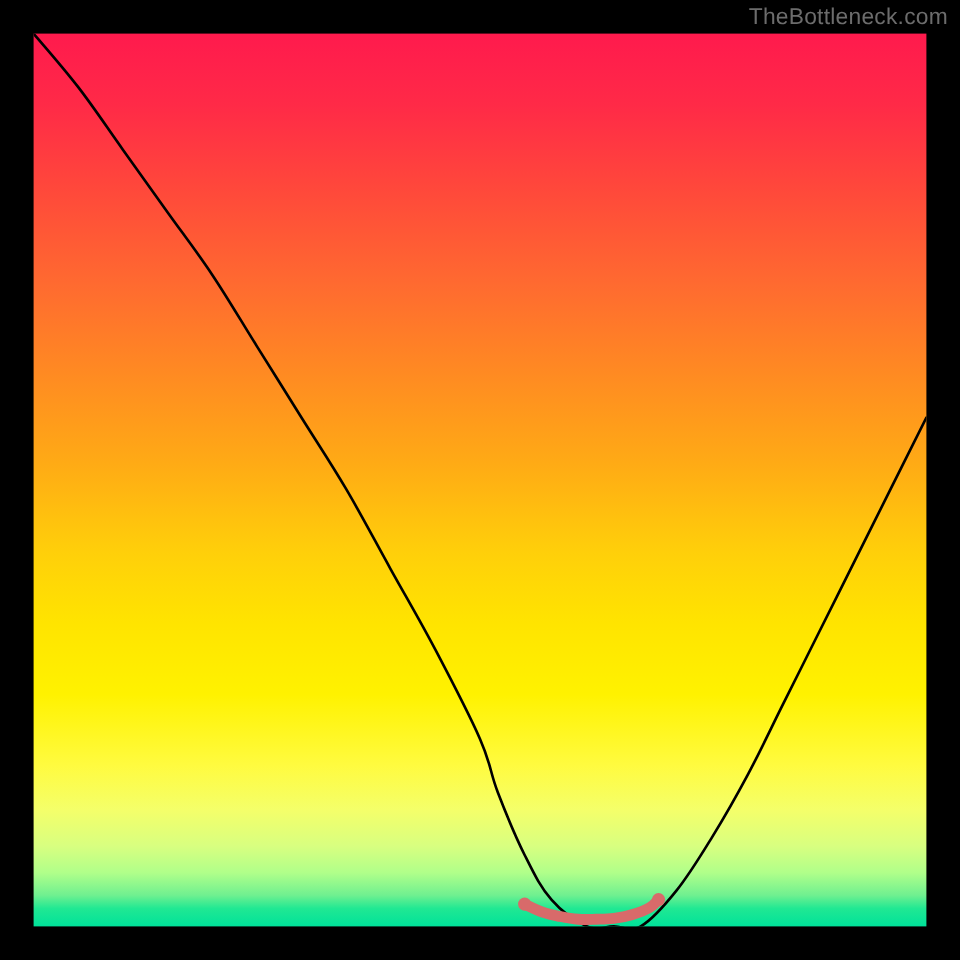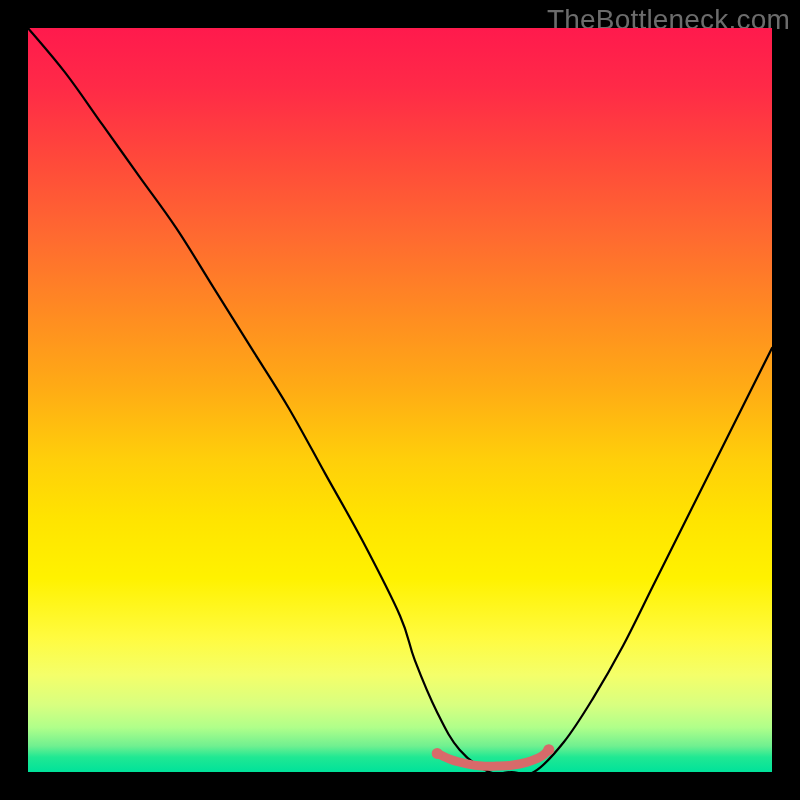--- a/index.html
+++ b/index.html
@@ -56,21 +56,21 @@
     left: 0;
     top: 0;
     width: 744px;
     height: 744px;
   }
   .watermark {
     position: absolute;
     top: 4px;
     right: 10px;
     color: #6c6c6c;
-    font-size: 28px;
+    font-size: 19px;
     font-weight: 500;
     letter-spacing: 0.2px;
     user-select: none;
   }
 </style>
 </head>
 <body>
 
 <div class="frame">
   <div class="watermark">TheBottleneck.com</div>

